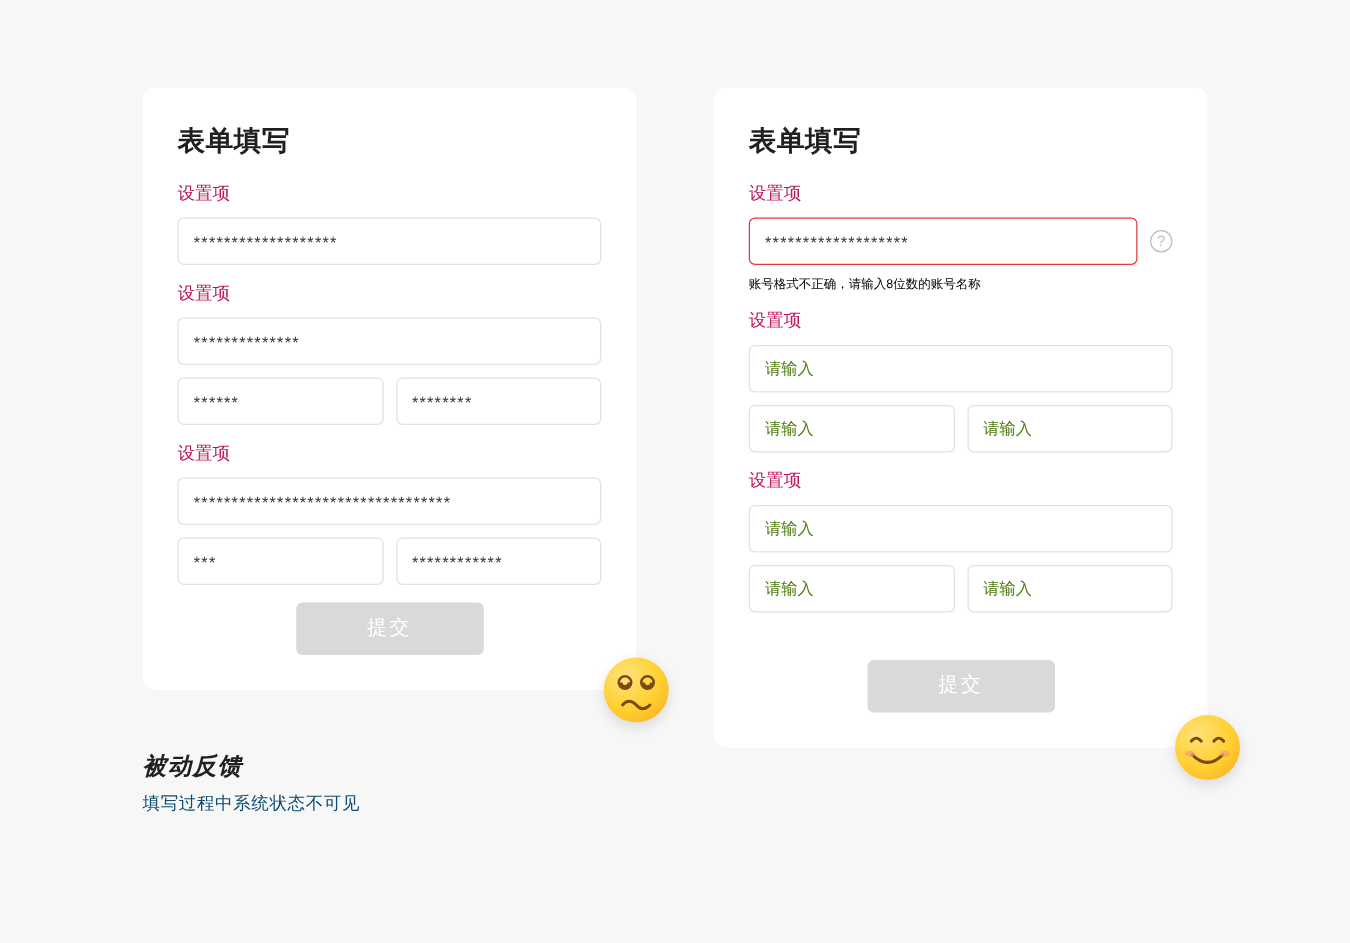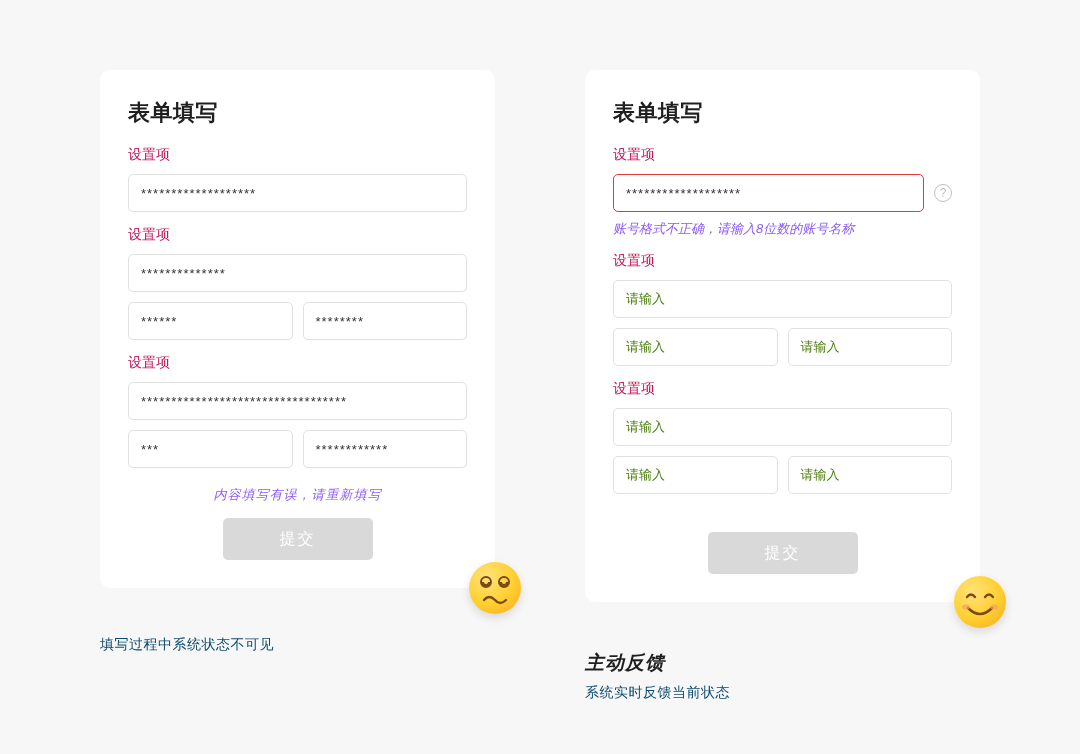--- a/index.html
+++ b/index.html
@@ -8,21 +8,21 @@
       height: 754px;
       background: #f7f7f8;
       font-family: -apple-system, "PingFang SC", "Helvetica Neue", Arial, sans-serif;
       color: #1f1f1f;
       -webkit-font-smoothing: antialiased;
     }
     .page {
       display: flex;
       gap: 62px;
       padding: 70px 100px 0 100px;
-      justify-content: space-between;
+      justify-content: center;
     }
     .col {
       width: 395px;
       display: flex;
       flex-direction: column;
     }
     .card {
       background: #ffffff;
       border-radius: 10px;
       padding: 28px 28px 16px 28px;
@@ -56,23 +56,22 @@
     .input.ph, .input-sm.ph { color: #4d7c0f; letter-spacing: 0; }
     .input.error { border-color: #e23a3a; }
     .input-row {
       display: flex;
       gap: 10px;
       margin-top: 10px;
     }
     .input-row .input-sm { flex: 1; }
     .field-block { margin-bottom: 14px; }
     .err-text, .err-inline {
-      color: #8b5cf6;
-      font-size: 13px;
-      font-style: italic;
+      color: #000000;
+      font-size: 10px;
     }
     .err-text { text-align: center; margin: 18px 0 14px 0; letter-spacing: 1px; }
     .err-inline { margin-top: 8px; }
     .submit-btn {
       display: block;
       width: 150px;
       height: 42px;
       line-height: 42px;
       background: #d9d9d9;
       color: #ffffff;
@@ -156,37 +155,37 @@
 
       <div class="field-block">
         <div class="section-label">设置项</div>
         <div class="input">**********************************</div>
         <div class="input-row">
           <div class="input-sm">***</div>
           <div class="input-sm">************</div>
         </div>
       </div>
 
-      <div class="err-text">内容填写有误，请重新填写</div>
 
       <button class="submit-btn">提交</button>
 
       <div class="emoji-badge">
         <svg viewBox="0 0 52 52">
           <circle cx="26" cy="26" r="24" fill="none"></circle>
           <g stroke="#7a4a10" stroke-width="2" fill="none">
             <path d="M12 20 a5 5 0 1 0 10 0 a5 5 0 1 0 -10 0 M14 20 a3 3 0 1 0 6 0"></path>
             <path d="M30 20 a5 5 0 1 0 10 0 a5 5 0 1 0 -10 0 M32 20 a3 3 0 1 0 6 0"></path>
           </g>
           <path d="M15 38 q5 -6 11 0 q5 6 11 0" stroke="#7a4a10" stroke-width="2.3" fill="none" stroke-linecap="round"></path>
         </svg>
       </div>
     </div>
 
     <div class="caption">
+      <div class="caption-title">被动反馈</div>
       <div class="caption-sub">填写过程中系统状态不可见</div>
     </div>
   </div>
 
   <div class="col">
     <div class="card">
       <div class="card-title">表单填写</div>
 
       <div class="field-block">
         <div class="section-label">设置项</div>
@@ -222,19 +221,15 @@
         <svg viewBox="0 0 52 52">
           <path d="M14 32 q12 12 24 0" stroke="#7a4a10" stroke-width="2.5" fill="none" stroke-linecap="round"></path>
           <path d="M13 21 q4 -5 8 0" stroke="#7a4a10" stroke-width="2.3" fill="none" stroke-linecap="round"></path>
           <path d="M31 21 q4 -5 8 0" stroke="#7a4a10" stroke-width="2.3" fill="none" stroke-linecap="round"></path>
           <ellipse cx="12" cy="31" rx="4" ry="2.5" fill="#f59e6b" opacity="0.7"></ellipse>
           <ellipse cx="40" cy="31" rx="4" ry="2.5" fill="#f59e6b" opacity="0.7"></ellipse>
         </svg>
       </div>
     </div>
 
-    <div class="caption">
-      <div class="caption-title">主动反馈</div>
-      <div class="caption-sub">系统实时反馈当前状态</div>
-    </div>
   </div>
 
 </div>
 
 </body></html>

